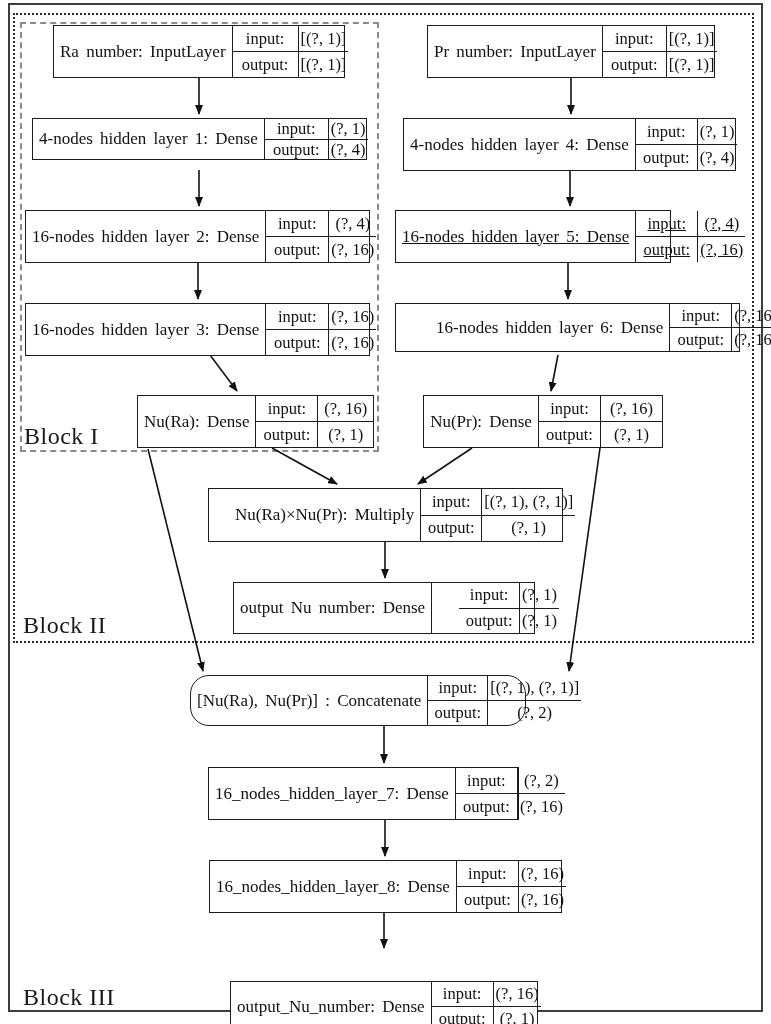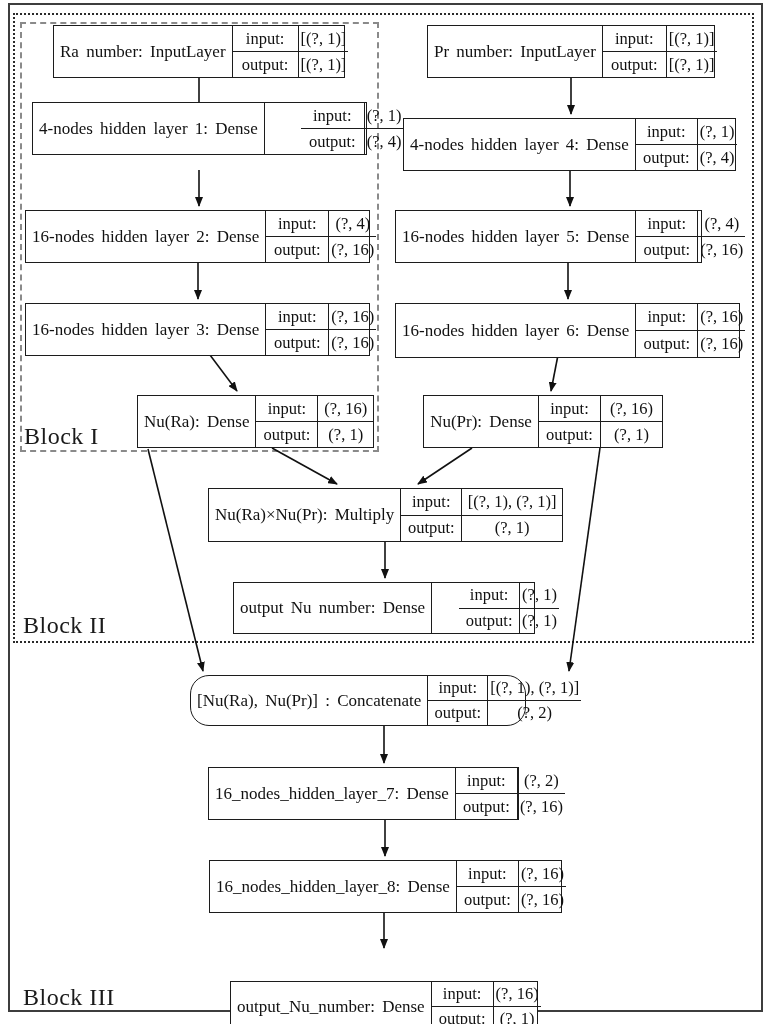--- a/index.html
+++ b/index.html
@@ -106,21 +106,21 @@
           <div class="io-label">input:</div>
           <div class="io-value">[(?, 1)]</div>
         </div>
       <div class="io-row">
           <div class="io-label">output:</div>
           <div class="io-value">[(?, 1)]</div>
         </div>
     </div>
   </div>
 
-  <div class="node" style="left:32px;top:102px;width:335px;height:53px;gap:36px;--lw:64px;--vw:50px;">
+  <div class="node" style="left:32px;top:118px;width:335px;height:42px;--lw:64px;--vw:50px;">
     <div class="name">4-nodes hidden layer 1: Dense</div>
     <div class="io">
       <div class="io-row">
           <div class="io-label">input:</div>
           <div class="io-value">(?, 1)</div>
         </div>
       <div class="io-row">
           <div class="io-label">output:</div>
           <div class="io-value">(?, 4)</div>
         </div>
@@ -148,21 +148,21 @@
           <div class="io-label">input:</div>
           <div class="io-value">(?, 4)</div>
         </div>
       <div class="io-row">
           <div class="io-label">output:</div>
           <div class="io-value">(?, 16)</div>
         </div>
     </div>
   </div>
 
-  <div class="node" style="left:395px;top:210px;width:307px;height:53px;--lw:62px;--vw:55px;">
+  <div class="node" style="left:395px;top:210px;width:276px;height:53px;text-decoration:underline;--lw:62px;--vw:55px;">
     <div class="name">16-nodes hidden layer 5: Dense</div>
     <div class="io">
       <div class="io-row">
           <div class="io-label">input:</div>
           <div class="io-value">(?, 4)</div>
         </div>
       <div class="io-row">
           <div class="io-label">output:</div>
           <div class="io-value">(?, 16)</div>
         </div>
@@ -176,21 +176,21 @@
           <div class="io-label">input:</div>
           <div class="io-value">(?, 16)</div>
         </div>
       <div class="io-row">
           <div class="io-label">output:</div>
           <div class="io-value">(?, 16)</div>
         </div>
     </div>
   </div>
 
-  <div class="node" style="left:395px;top:303px;width:345px;height:55px;--lw:62px;--vw:55px;">
+  <div class="node" style="left:395px;top:303px;width:345px;height:49px;padding-left:34px;--lw:62px;--vw:55px;">
     <div class="name">16-nodes hidden layer 6: Dense</div>
     <div class="io">
       <div class="io-row">
           <div class="io-label">input:</div>
           <div class="io-value">(?, 16)</div>
         </div>
       <div class="io-row">
           <div class="io-label">output:</div>
           <div class="io-value">(?, 16)</div>
         </div>
@@ -218,21 +218,21 @@
           <div class="io-label">input:</div>
           <div class="io-value">(?, 16)</div>
         </div>
       <div class="io-row">
           <div class="io-label">output:</div>
           <div class="io-value">(?, 1)</div>
         </div>
     </div>
   </div>
 
-  <div class="node" style="left:208px;top:488px;width:355px;height:54px;--lw:61px;--vw:105px;">
+  <div class="node" style="left:208px;top:488px;width:355px;height:54px;padding-left:20px;--lw:61px;--vw:105px;">
     <div class="name">Nu(Ra)×Nu(Pr): Multiply</div>
     <div class="io">
       <div class="io-row">
           <div class="io-label">input:</div>
           <div class="io-value">[(?, 1), (?, 1)]</div>
         </div>
       <div class="io-row">
           <div class="io-label">output:</div>
           <div class="io-value">(?, 1)</div>
         </div>

